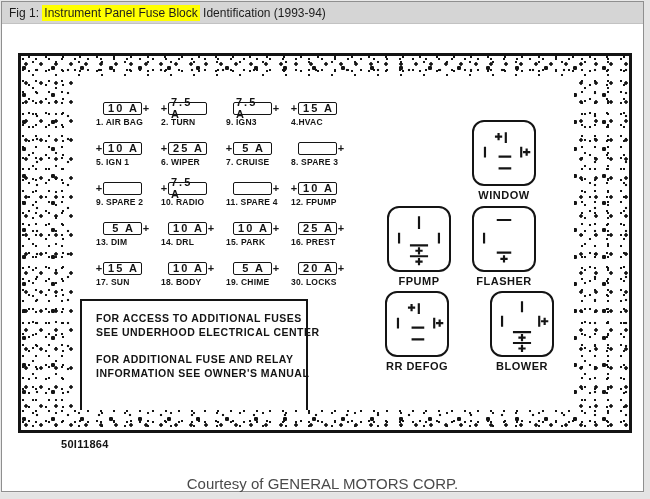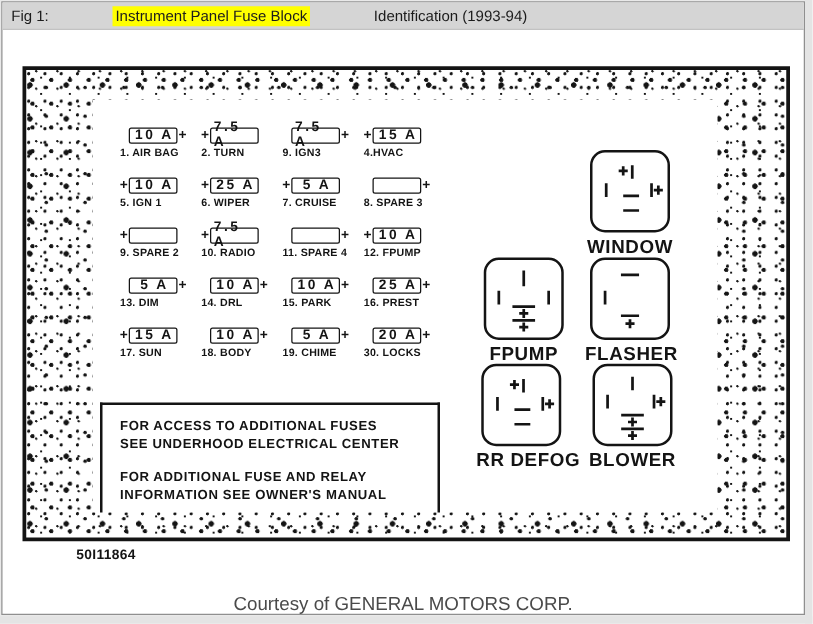--- a/index.html
+++ b/index.html
@@ -13,21 +13,21 @@
     position:absolute;left:1px;top:1px;width:641px;height:489px;
     background:#ffffff;border:1px solid #8f8f8f;box-sizing:content-box;
   }
   .edge-right{position:absolute;right:0;top:0;width:6px;height:499px;background:#e4e4e4;}
   .edge-bottom{position:absolute;left:0;bottom:0;width:650px;height:6px;background:#e4e4e4;}
 
   
   .titlebar{
     height:21px;background:#d5d5d5;border-bottom:1px solid #c2c2c2;
     display:flex;align-items:center;padding-left:7px;
-    font-size:12px;color:#1c1c1c;white-space:pre;gap:48px;
+    font-size:12px;color:#1c1c1c;white-space:pre;
   }
   .titlebar .hl{background:#ffff00;padding:1px 2px;}
 
   
   .frame{
     position:absolute;left:16px;top:51px;width:614px;height:380px;
     border:3px solid #141414;box-sizing:border-box;
     background-color:#fff;
     background-image:
       radial-gradient(circle at 2px 3px,  #141414 1.1px, transparent 1.5px),
@@ -65,27 +65,27 @@
   }
 
   
   .relay{position:absolute;width:72px;text-align:center;}
   .relay-box{
     width:64px;height:66px;margin:0 auto;box-sizing:border-box;
     border:2.5px solid #141414;border-radius:12px;
     display:flex;align-items:center;justify-content:center;
   }
   .relay-label{
-    margin-top:3px;font-size:15px;font-weight:bold;color:#141414;
+    margin-top:3px;font-size:11px;font-weight:bold;color:#141414;
     letter-spacing:0.5px;white-space:nowrap;
   }
 
   
   .notes-box{
-    position:absolute;left:6px;top:242px;width:272px;bottom:0;
+    position:absolute;left:6px;top:219px;width:228px;bottom:0;
     border:2px solid #141414;border-bottom:none;box-sizing:border-box;
     padding:11px 0 0 14px;
   }
   .note{
     font-size:10.5px;font-weight:bold;color:#141414;
     letter-spacing:0.5px;line-height:13.5px;white-space:nowrap;
   }
   .note.gap{margin-top:14px;}
 
   .figure-id{
@@ -311,21 +311,21 @@
 
       <div class="relay" style="left:307px;top:211px;">
         <div class="relay-box">
           <svg width="58" height="60" viewBox="0 0 64 66">
             <path d="M34 10v12M11 26v12M51 26v12M26 37h14M26 50h14M22 15h8M26 11v8M53 32h8M57 28v8" stroke="#141414" stroke-width="2.4" fill="none"></path>
           </svg>
         </div>
         <div class="relay-label">RR DEFOG</div>
       </div>
 
-      <div class="relay" style="left:396px;top:211px;">
+      <div class="relay" style="left:412px;top:211px;">
         <div class="relay-box">
           <svg width="58" height="60" viewBox="0 0 64 66">
             <path d="M32 8v12M10 24v12M51 24v12M53 30h8M57 26v8M22 42h20M22 54h20M28 48h8M32 44v8M28 60h8M32 56v8" stroke="#141414" stroke-width="2.4" fill="none"></path>
           </svg>
         </div>
         <div class="relay-label">BLOWER</div>
       </div>
 
       <div class="notes-box">
         <div class="note">FOR ACCESS TO ADDITIONAL FUSES</div>

